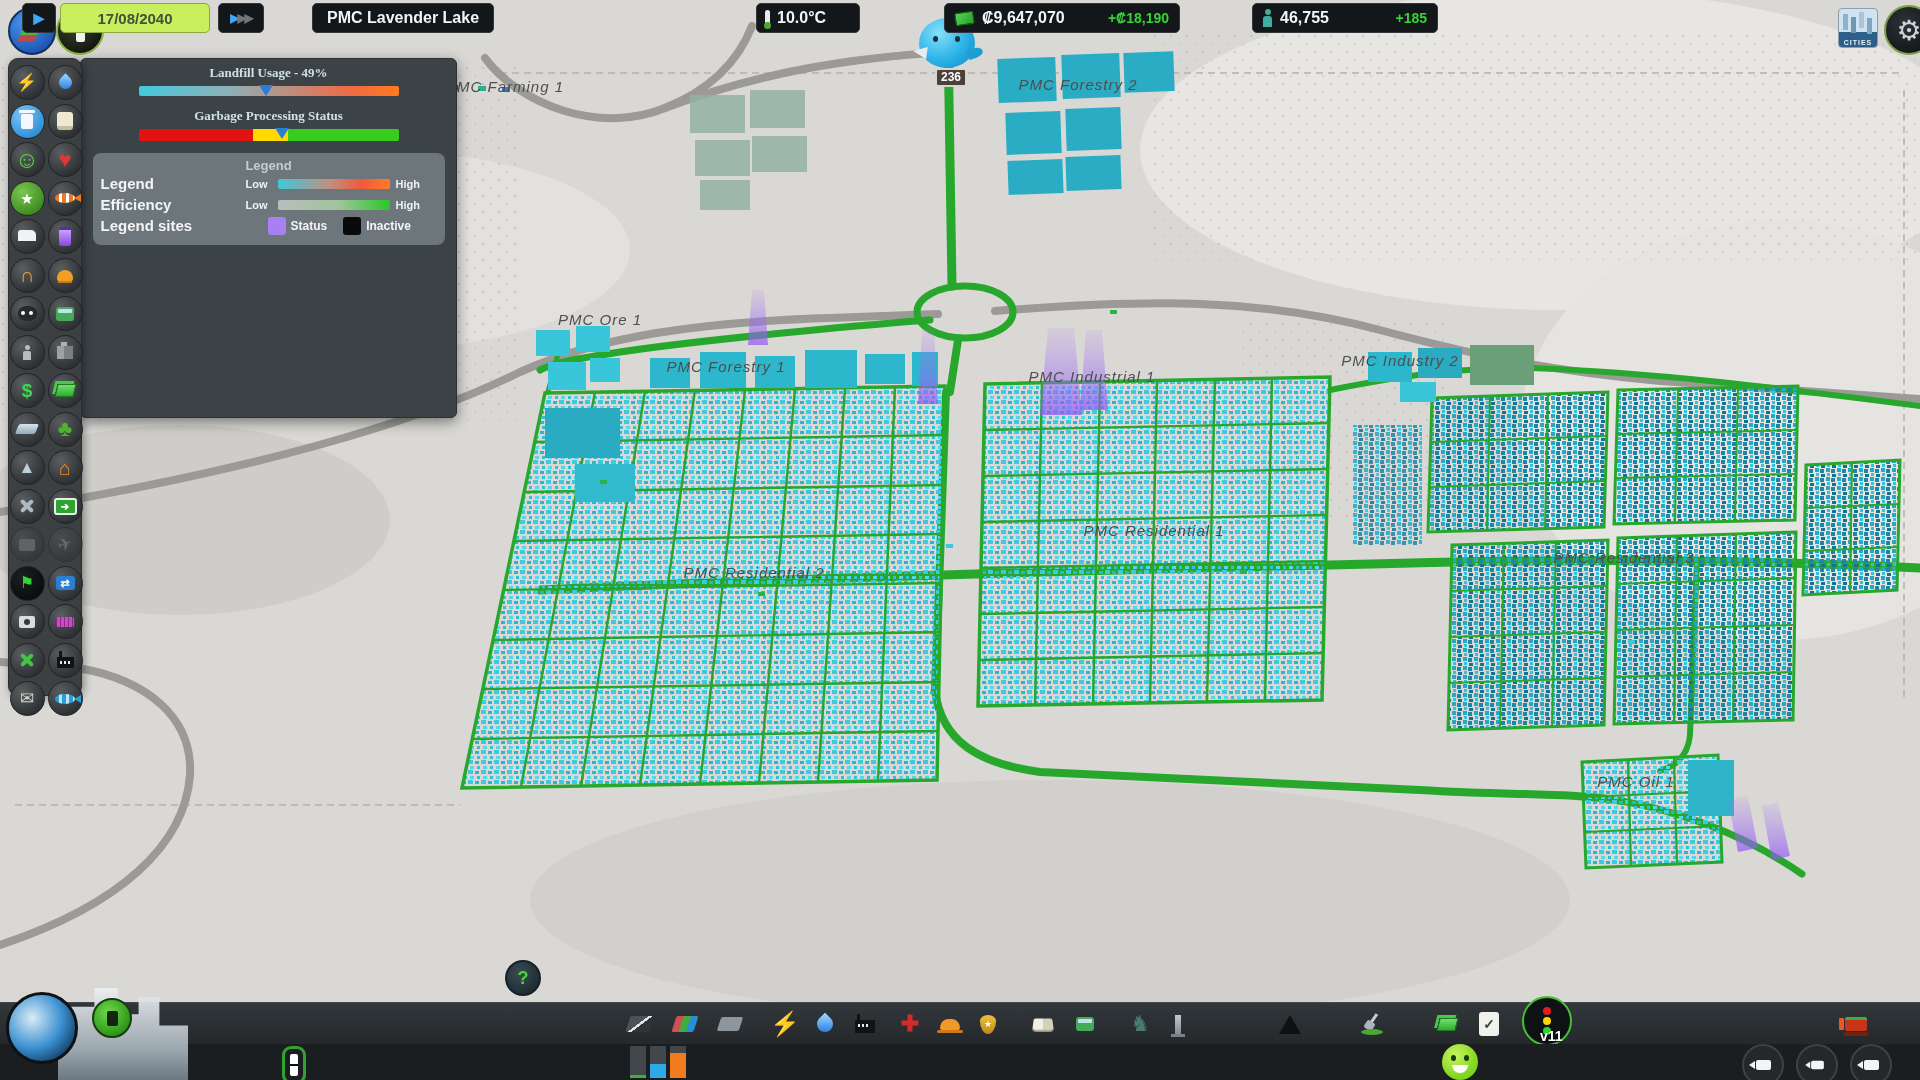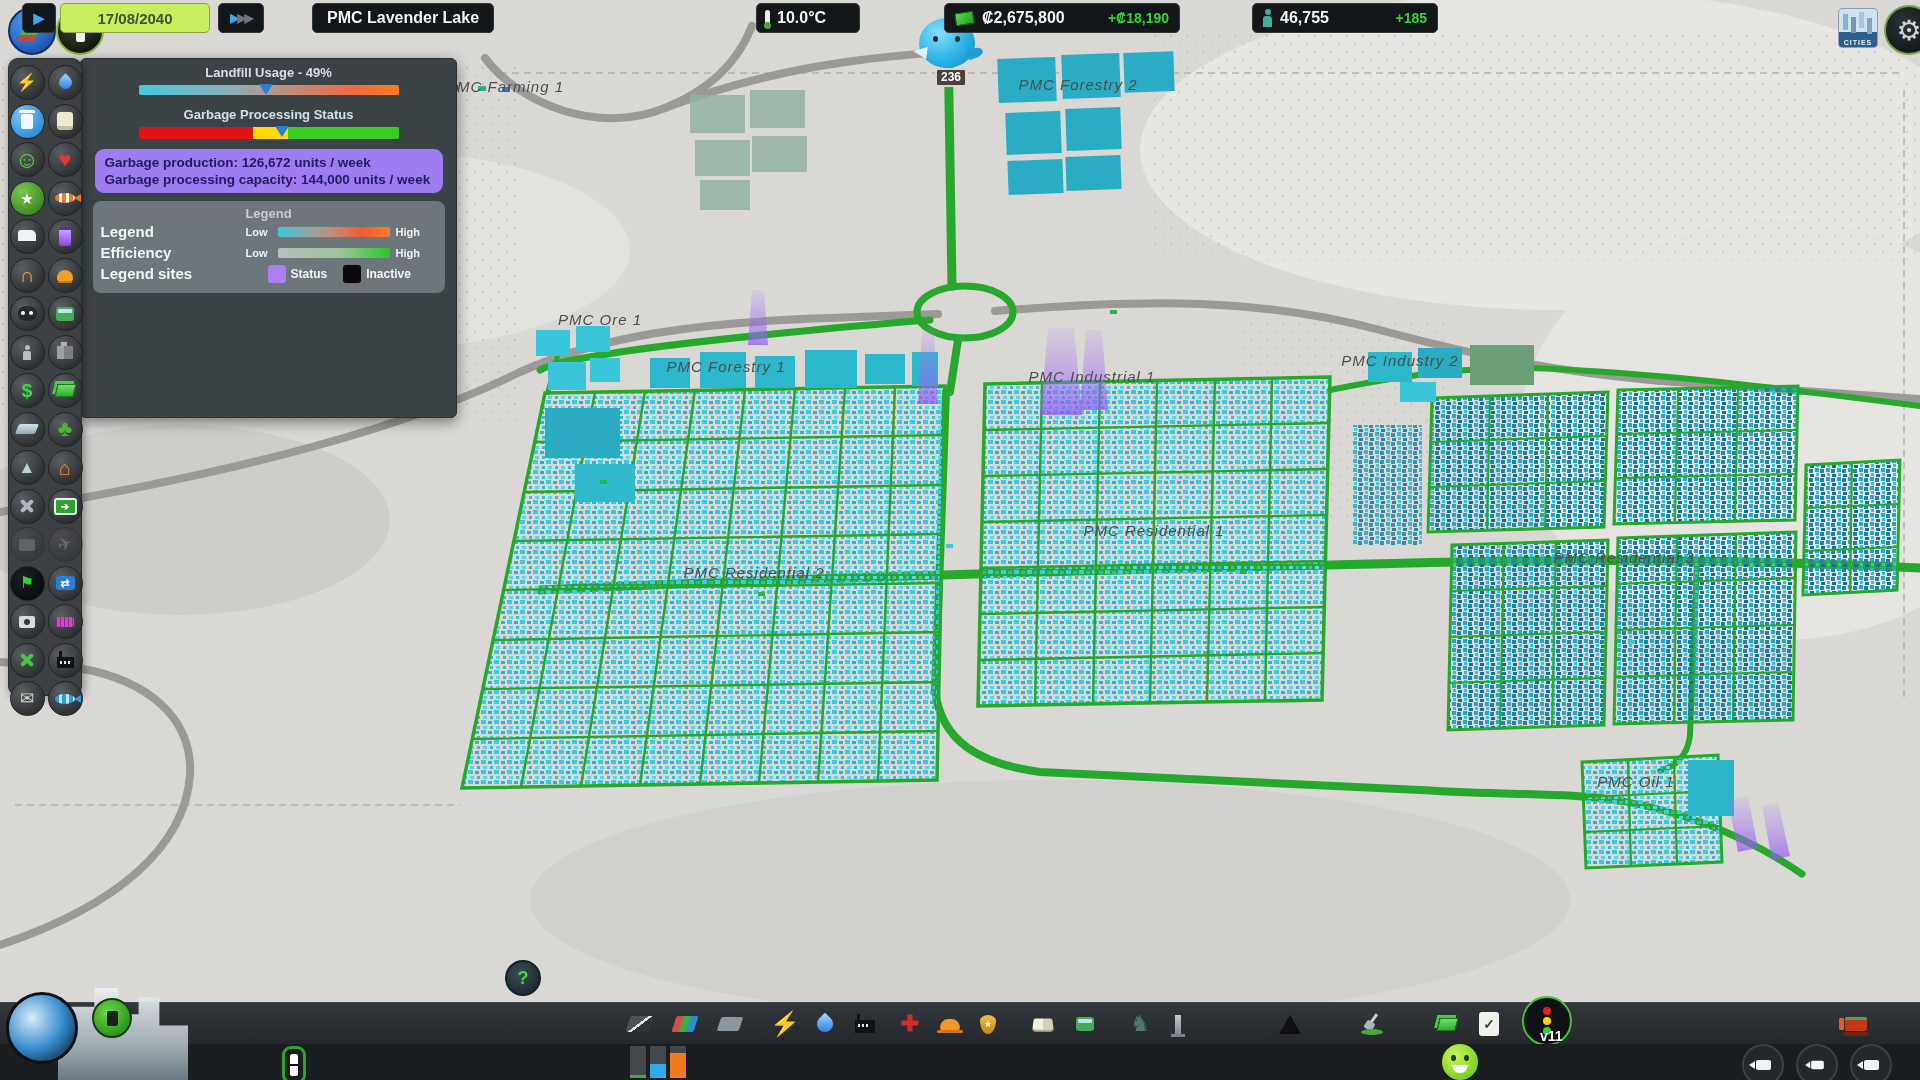--- a/index.html
+++ b/index.html
@@ -12,21 +12,21 @@
     border:1px solid #2a3033;color:#dfe7ea;}
   .panel-header{position:relative;height:38px;display:flex;align-items:center;justify-content:center;}
   .panel-title{font-size:17px;font-weight:bold;color:#f2f4f4;}
   .bin-icon{position:absolute;left:12px;top:5px;width:22px;height:26px;background:#6e4a38;border-radius:3px;}
   .bin-icon::before{content:"";position:absolute;left:-3px;top:-5px;width:28px;height:5px;background:#84584a;border-radius:2px;}
   .bin-icon::after{content:"";position:absolute;right:-6px;top:-8px;width:10px;height:6px;
     border:2px solid #e8c23a;border-left:none;border-bottom:none;border-radius:0 6px 0 0;}
   .close-btn{position:absolute;right:10px;top:6px;width:26px;height:26px;border-radius:50%;
     background:#55606a;border:2px solid #aeb8c0;color:#eef2f4;display:flex;align-items:center;
     justify-content:center;font-size:14px;font-weight:bold;cursor:pointer;}
-  .bar-label{text-align:center;font-size:13px;font-weight:bold;color:#cfe0e8;margin-top:6px;}
+  .bar-label{text-align:center;font-size:13px;font-weight:bold;color:#cfe0e8;margin-top:6px;font-family:Liberation Serif, serif;}
   .bar-wrap{position:relative;width:260px;margin:5px auto 0;height:16px;}
   .grad-bar{width:100%;height:10px;border-radius:2px;margin-top:4px;}
   .usage-grad{background:linear-gradient(90deg,#45c9dd 0%,#8fb0b8 35%,#c28a78 60%,#ef6a42 82%,#ff7a1e 100%);}
   .proc-grad{background:linear-gradient(90deg,#e01212 0%,#e01212 44%,#ffd900 44%,#ffd900 57.5%,#38cc1e 57.5%,#38cc1e 100%);height:12px;}
   .marker{position:absolute;top:-1px;width:0;height:0;border-left:7px solid transparent;
     border-right:7px solid transparent;border-top:11px solid #2a7fd4;transform:translateX(-7px);}
   .stat-box{width:348px;margin:6px auto 0;background:#9d7cf0;border-radius:9px;
     padding:5px 10px;box-sizing:border-box;color:#241a60;font-size:13.5px;font-weight:bold;line-height:17px;}
   .legend-box{width:352px;margin:8px auto 0;background:#6d767a;border-radius:8px;
     padding:5px 8px 9px;box-sizing:border-box;}
@@ -417,24 +417,20 @@
     <div class="bar-label">Landfill Usage - 49%</div>
     <div class="bar-wrap">
       <div class="grad-bar usage-grad"></div>
       <div class="marker" style="left:49%;"></div>
     </div>
     <div class="bar-label">Garbage Processing Status</div>
     <div class="bar-wrap">
       <div class="grad-bar proc-grad"></div>
       <div class="marker" style="left:55%;"></div>
     </div>
-    <div class="stat-box">
-      <div>Garbage production: 126,672 units / week</div>
-      <div>Garbage processing capacity: 144,000 units / week</div>
-    </div>
     <div class="legend-box">
       <div class="legend-title">Legend</div>
       <div class="legend-row">
         <span class="lab">Legend</span>
         <span class="lowhigh">Low</span>
         <span class="leg-bar amount-grad"></span>
         <span class="lowhigh">High</span>
       </div>
       <div class="legend-row">
         <span class="lab">Efficiency</span>
@@ -653,21 +649,21 @@
       </span>
   </div>
 
   <div class="pill" id="temp-pill">
     <span class="ic-thermo"></span>
     <span>10.0°C</span>
   </div>
 
   <div class="pill" id="money-pill">
     <span class="ic-note"></span>
-    <span>₡2,675,800</span>
+    <span>₡9,647,070</span>
     <span class="delta">+₡18,190</span>
   </div>
 
   <div class="pill" id="pop-pill">
     <span class="ic-pop"></span>
     <span>46,755</span>
     <span class="delta">+185</span>
   </div>
 
   <div id="smiley"></div>

